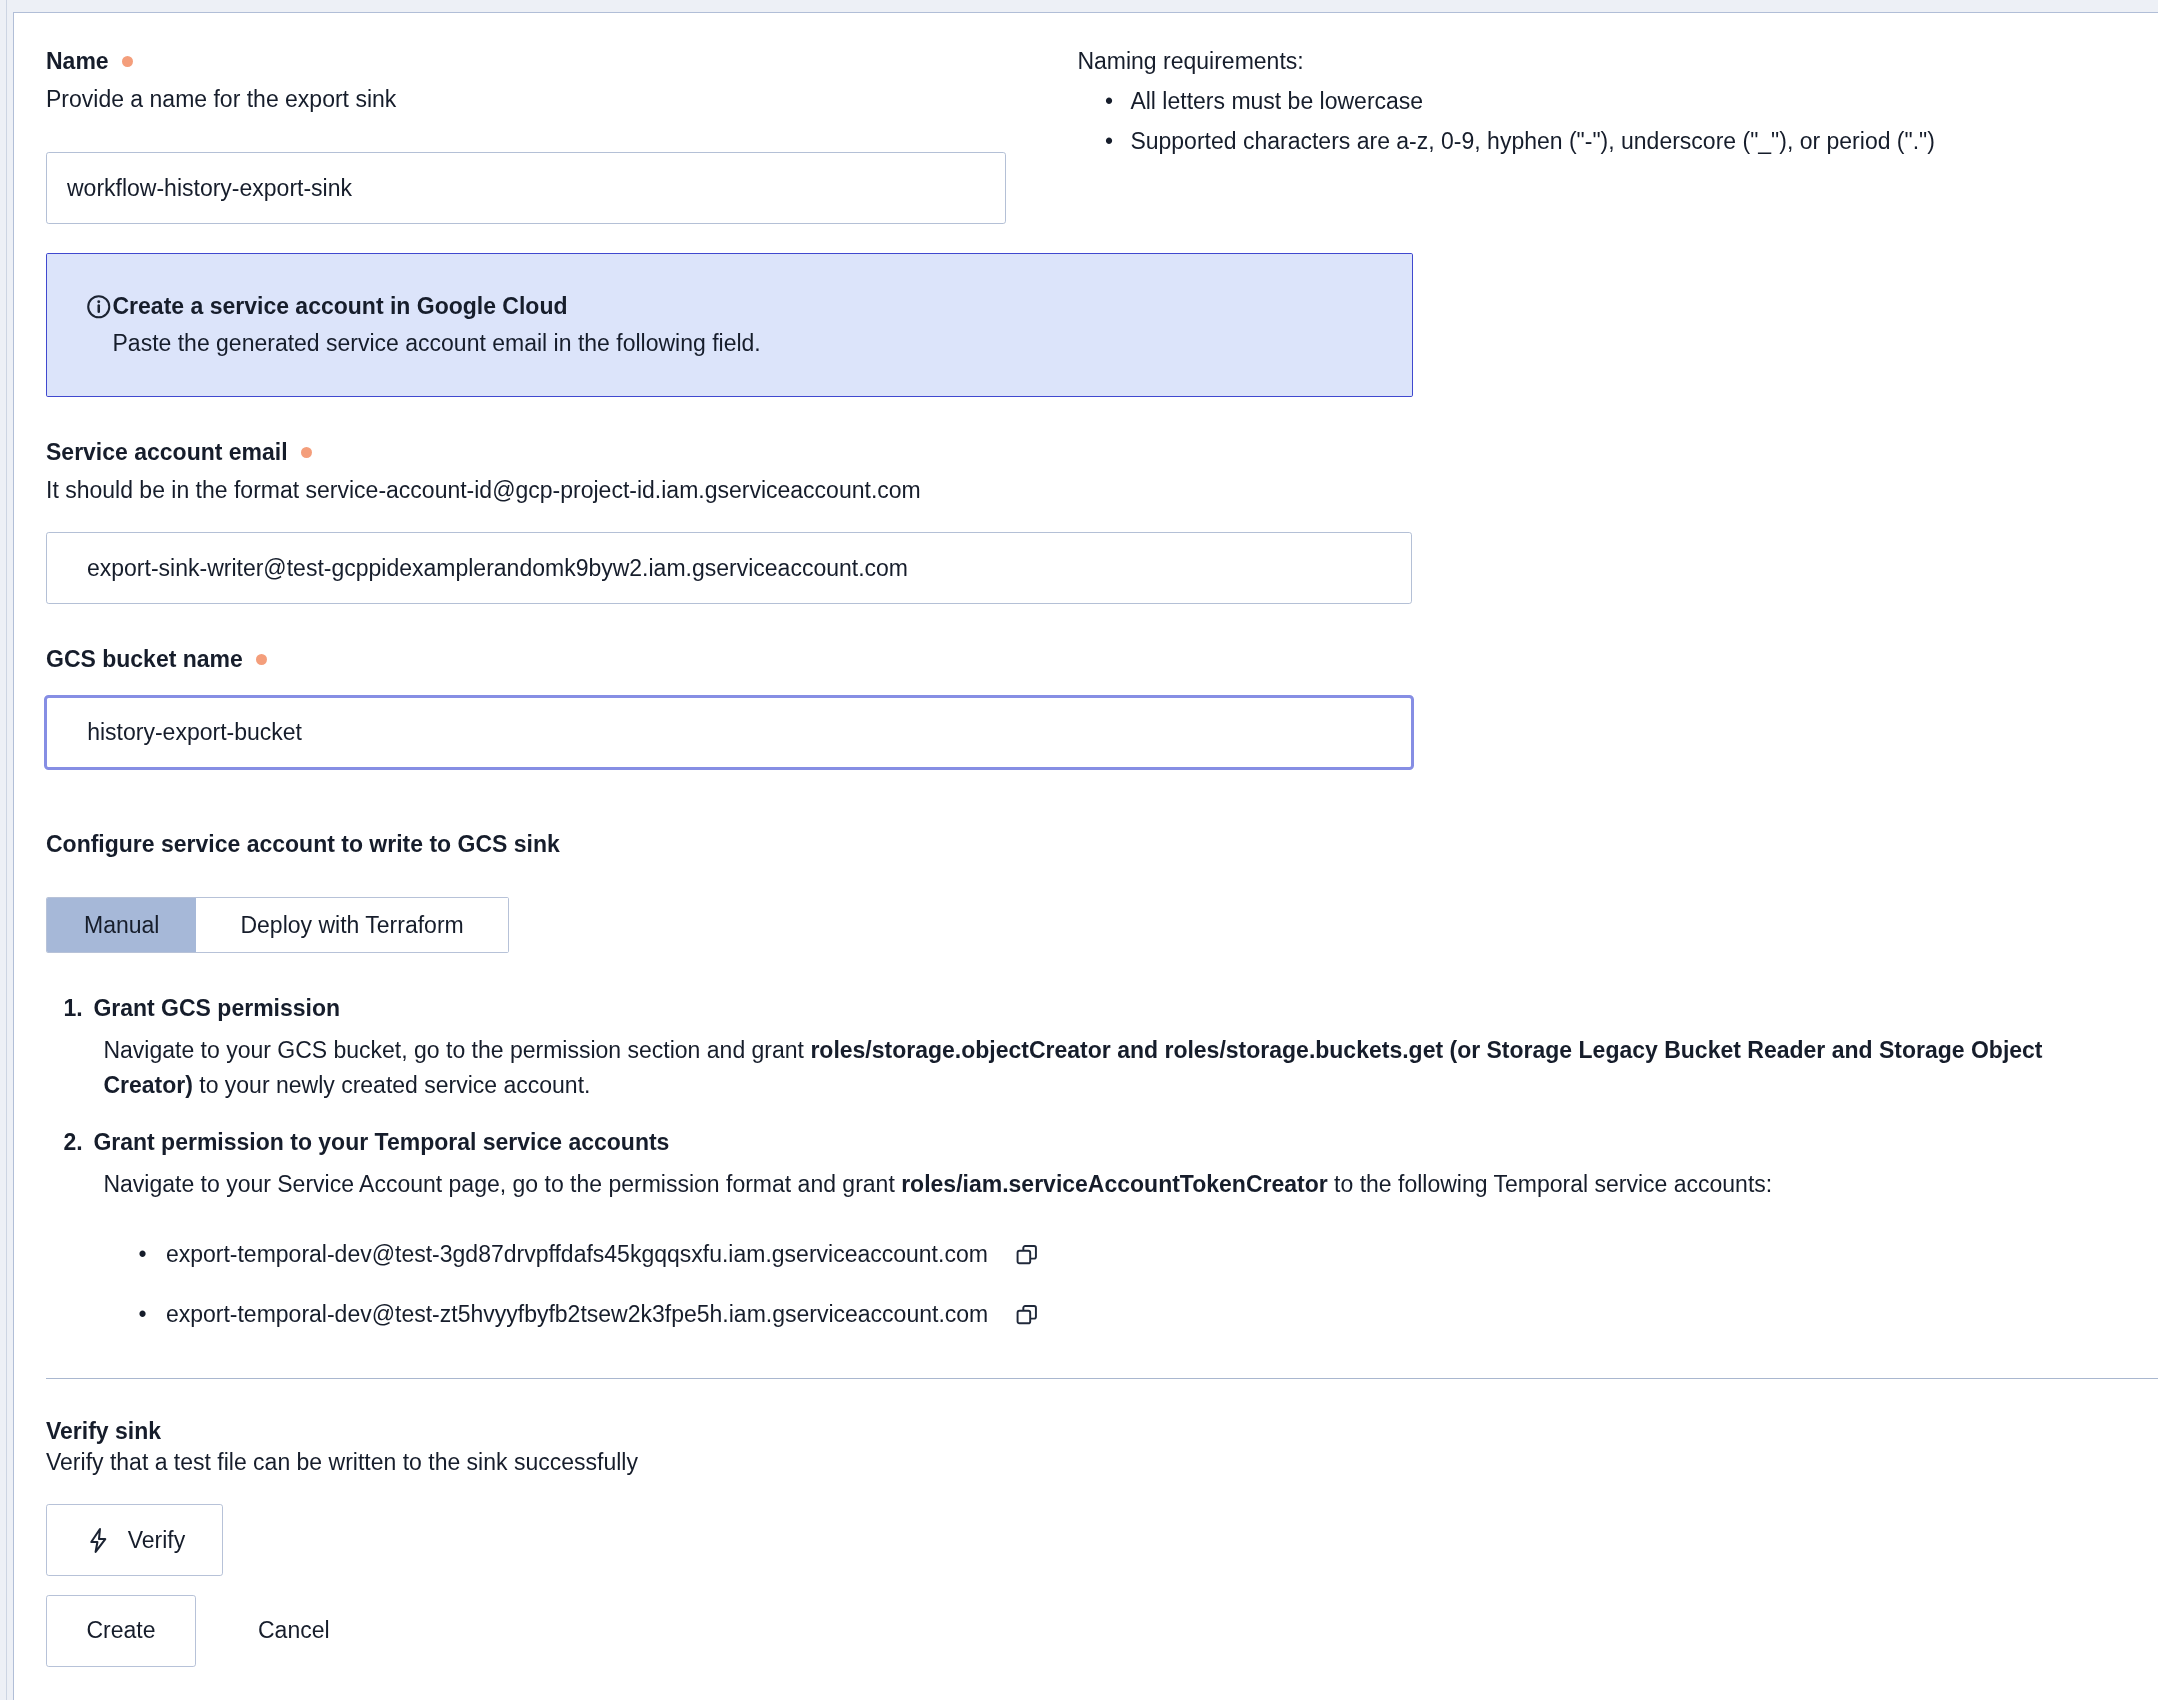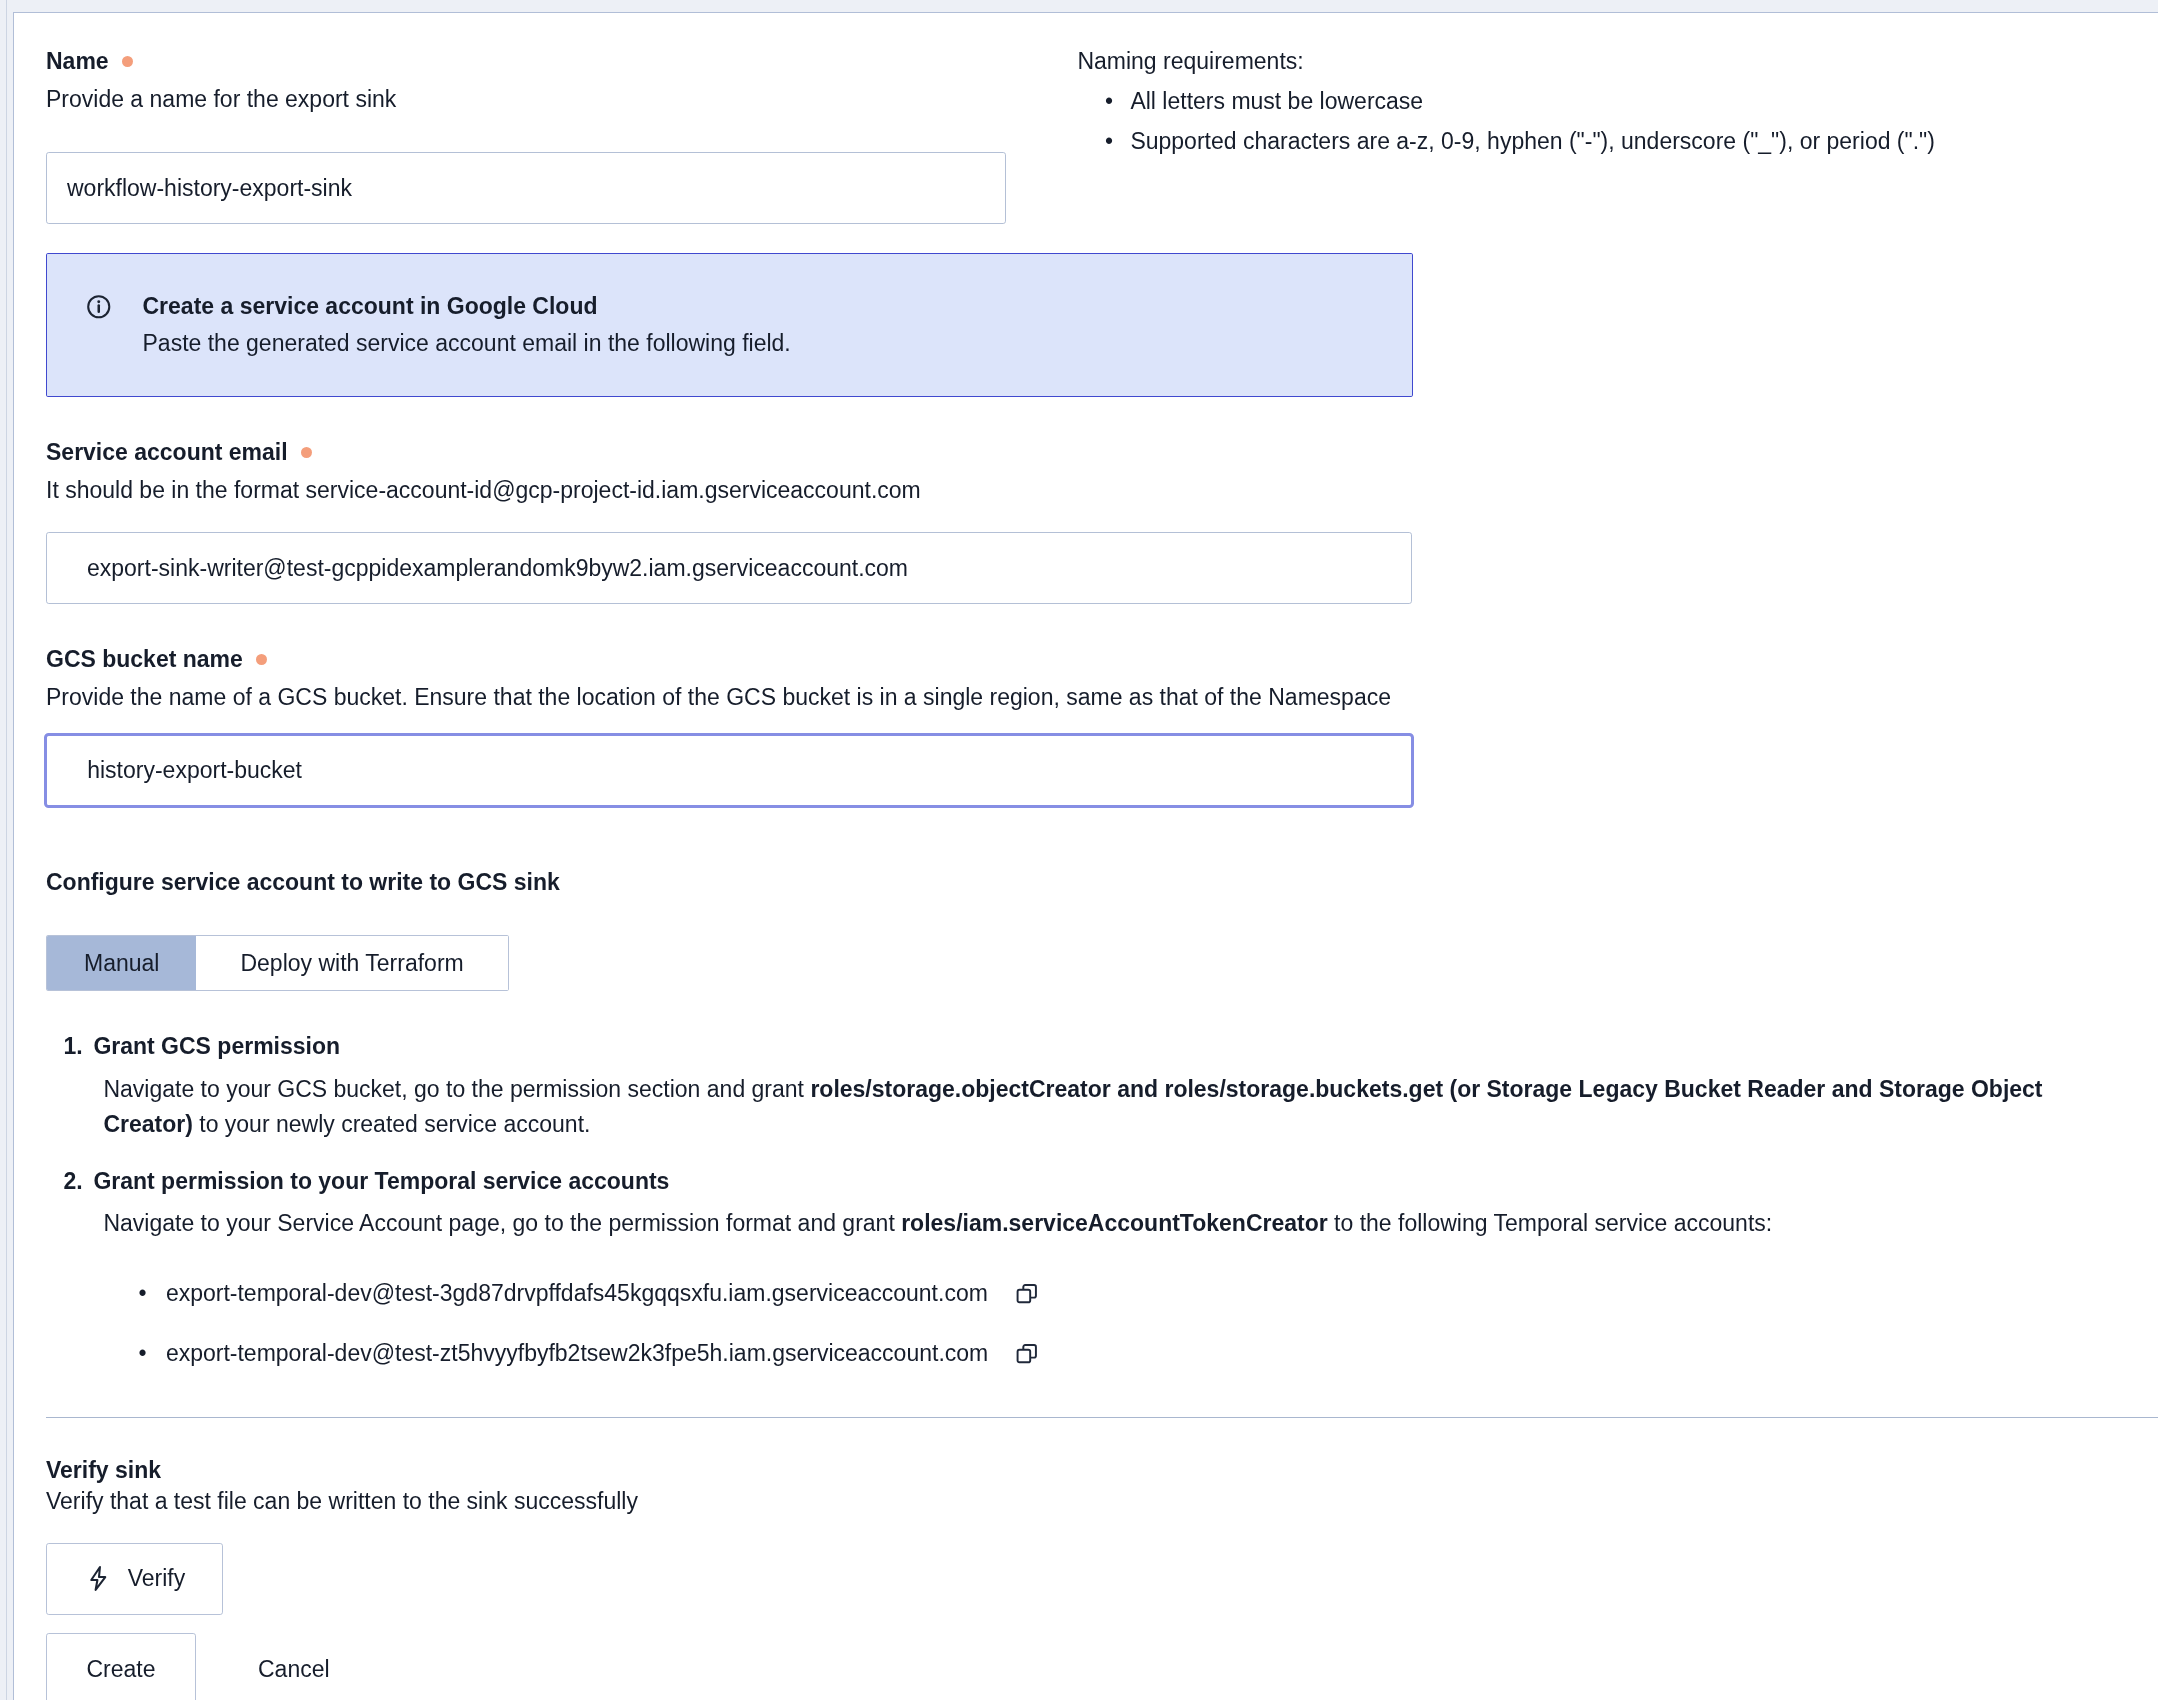--- a/index.html
+++ b/index.html
@@ -59,21 +59,21 @@
   }
 
   .info-banner {
     margin-top:29px; width:1367px;
     background:#dce4fa;
     border:1.8px solid #4049cf; border-radius:1.8px;
     padding:37px 27.5px 37px 38px;
     display:flex; align-items:flex-start;
   }
   .info-icon { flex:none; width:27.5px; height:27.5px; margin-top:1.8px; color:#1c2433; }
-  .info-body { margin-left:30px; }
+  .info-body { margin-left:0; }
   .info-title { font-weight:bold; font-size:23px; line-height:31px; }
   .info-text { font-size:23px; line-height:31px; margin-top:5.5px; }
 
   .field-group { margin-top:40px; }
   .field-group .text-input { margin-top:26px;padding-left:40px; }
   .field-group .text-input.focused { margin-top:20px; }
 
   .section-heading { font-weight:bold; font-size:23px; line-height:31px; margin-top:59px; }
 
   .tabs {
@@ -189,21 +189,20 @@
     <div class="field-help">It should be in the format service-account-id@gcp-project-id.iam.gserviceaccount.com</div>
     <input class="text-input wide" type="text" value="export-sink-writer@test-gcppidexamplerandomk9byw2.iam.gserviceaccount.com" style="">
   </div>
 
   
   <div class="field-group">
     <div class="field-label">
       <span>GCS bucket name</span>
       <span class="req-dot"></span>
     </div>
-    <div class="field-help">Provide the name of a GCS bucket. Ensure that the location of the GCS bucket is in a single region, same as that of the Namespace</div>
     <input class="text-input wide focused" type="text" value="history-export-bucket" style="">
   </div>
 
   
   <div class="section-heading">Configure service account to write to GCS sink</div>
 
   <div class="tabs">
     <button class="tab active">Manual</button>
     <button class="tab">Deploy with Terraform</button>
   </div>

